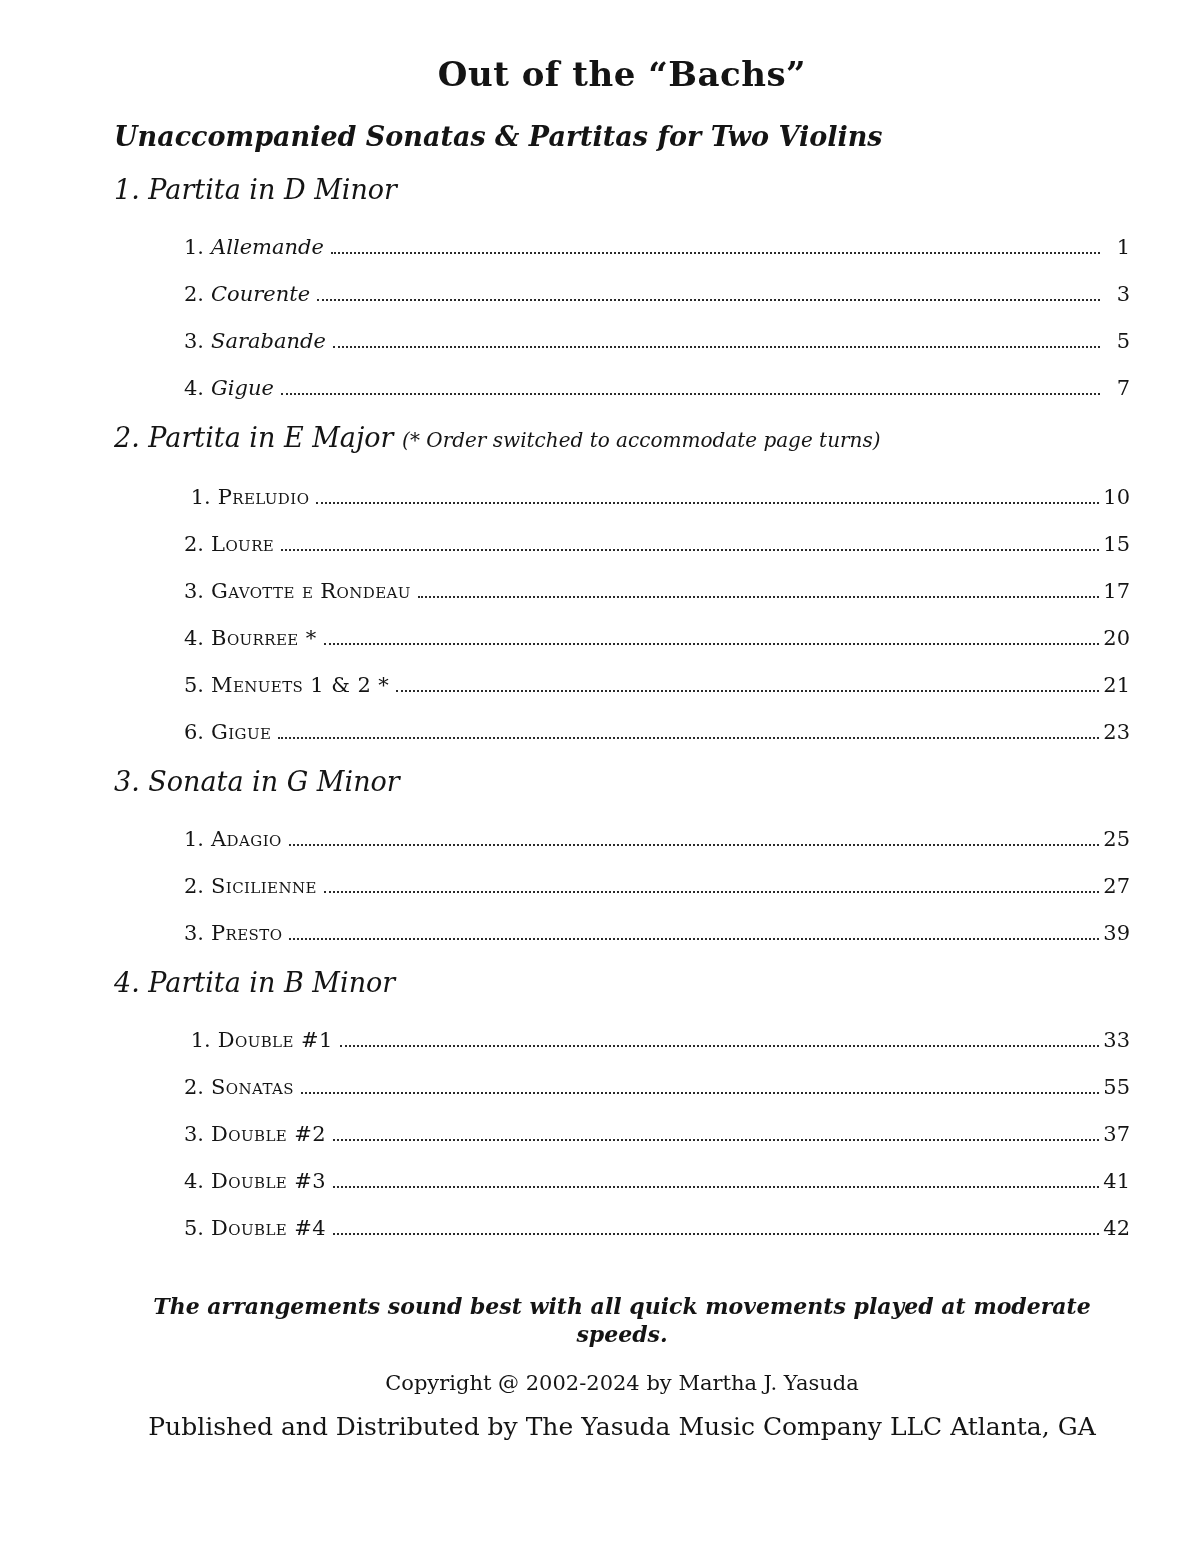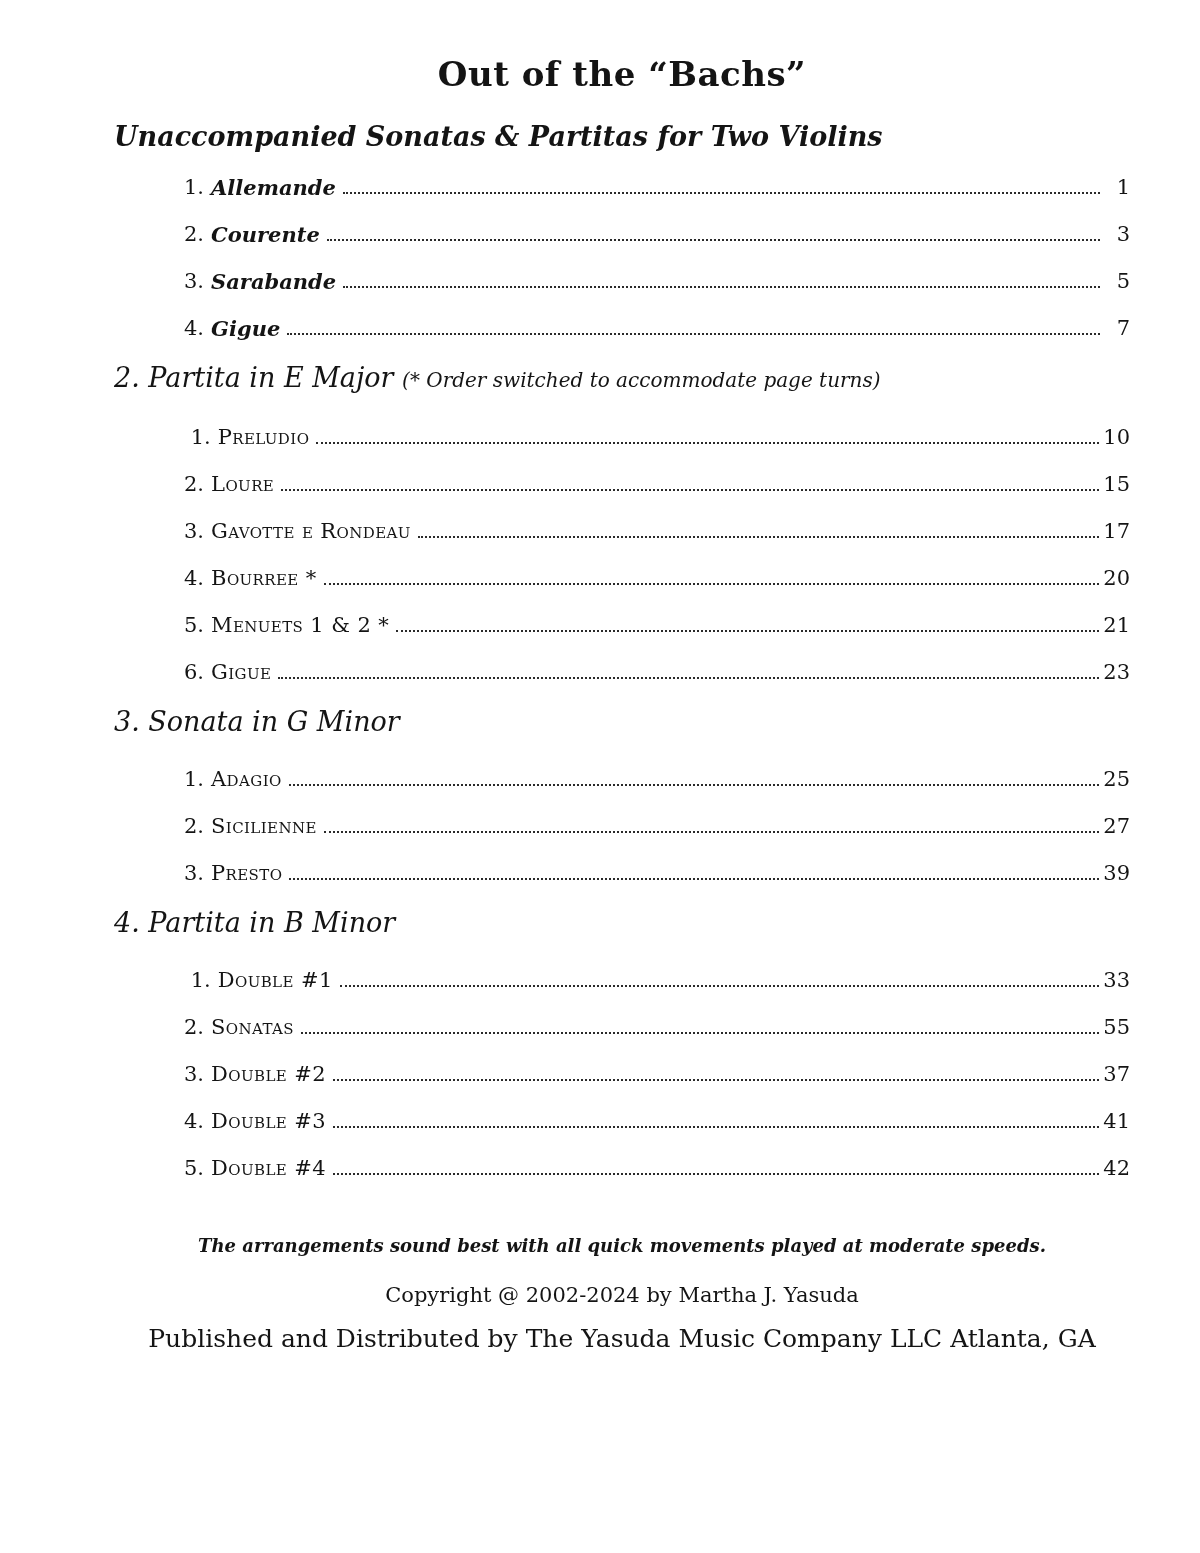--- a/index.html
+++ b/index.html
@@ -65,21 +65,20 @@
     margin-left: 70px;
     font-size: 21px;
     line-height: 27px;
   }
   .toc-num {
     white-space: pre;
     margin-right: 7px;
   }
   .sec-italic .toc-title {
     font-style: italic;
-    font-weight: bold;
   }
   .sec-caps .toc-title {
     font-variant: small-caps;
     letter-spacing: 0.4px;
     text-align: right;
   }
   .toc-dots {
     flex: 1;
     height: 0;
     border-bottom: 2.5px dotted #2a2a2a;
@@ -89,21 +88,21 @@
     min-width: 26px;
     text-align: right;
     font-size: 21px;
   }
   .footer {
     margin-top: 50px;
     text-align: center;
   }
   .footer-note {
     margin: 0;
-    font-size: 18px;
+    font-size: 22px;
     line-height: 28px;
     font-weight: bold;
     font-style: italic;
   }
   .footer-copyright {
     margin: 22px 0 0;
     font-size: 21px;
     line-height: 26px;
   }
   .footer-publisher {
@@ -116,20 +115,21 @@
 <body>
 
 <div class="page">
 
   <h1 class="title">Out of the “Bachs”</h1>
 
   <h2 class="subtitle">Unaccompanied Sonatas &amp; Partitas for Two Violins</h2>
 
 
   <section class="sec-italic">
+    <h3 class="sec-heading"><span>1. Partita in D Minor</span></h3>
 
     <div class="toc-row">
       <span class="toc-num">1.</span>
       <span class="toc-title">Allemande</span>
       <span class="toc-dots"></span>
       <span class="toc-page">1</span>
     </div>
     <div class="toc-row">
       <span class="toc-num">2.</span>
       <span class="toc-title">Courente</span>

